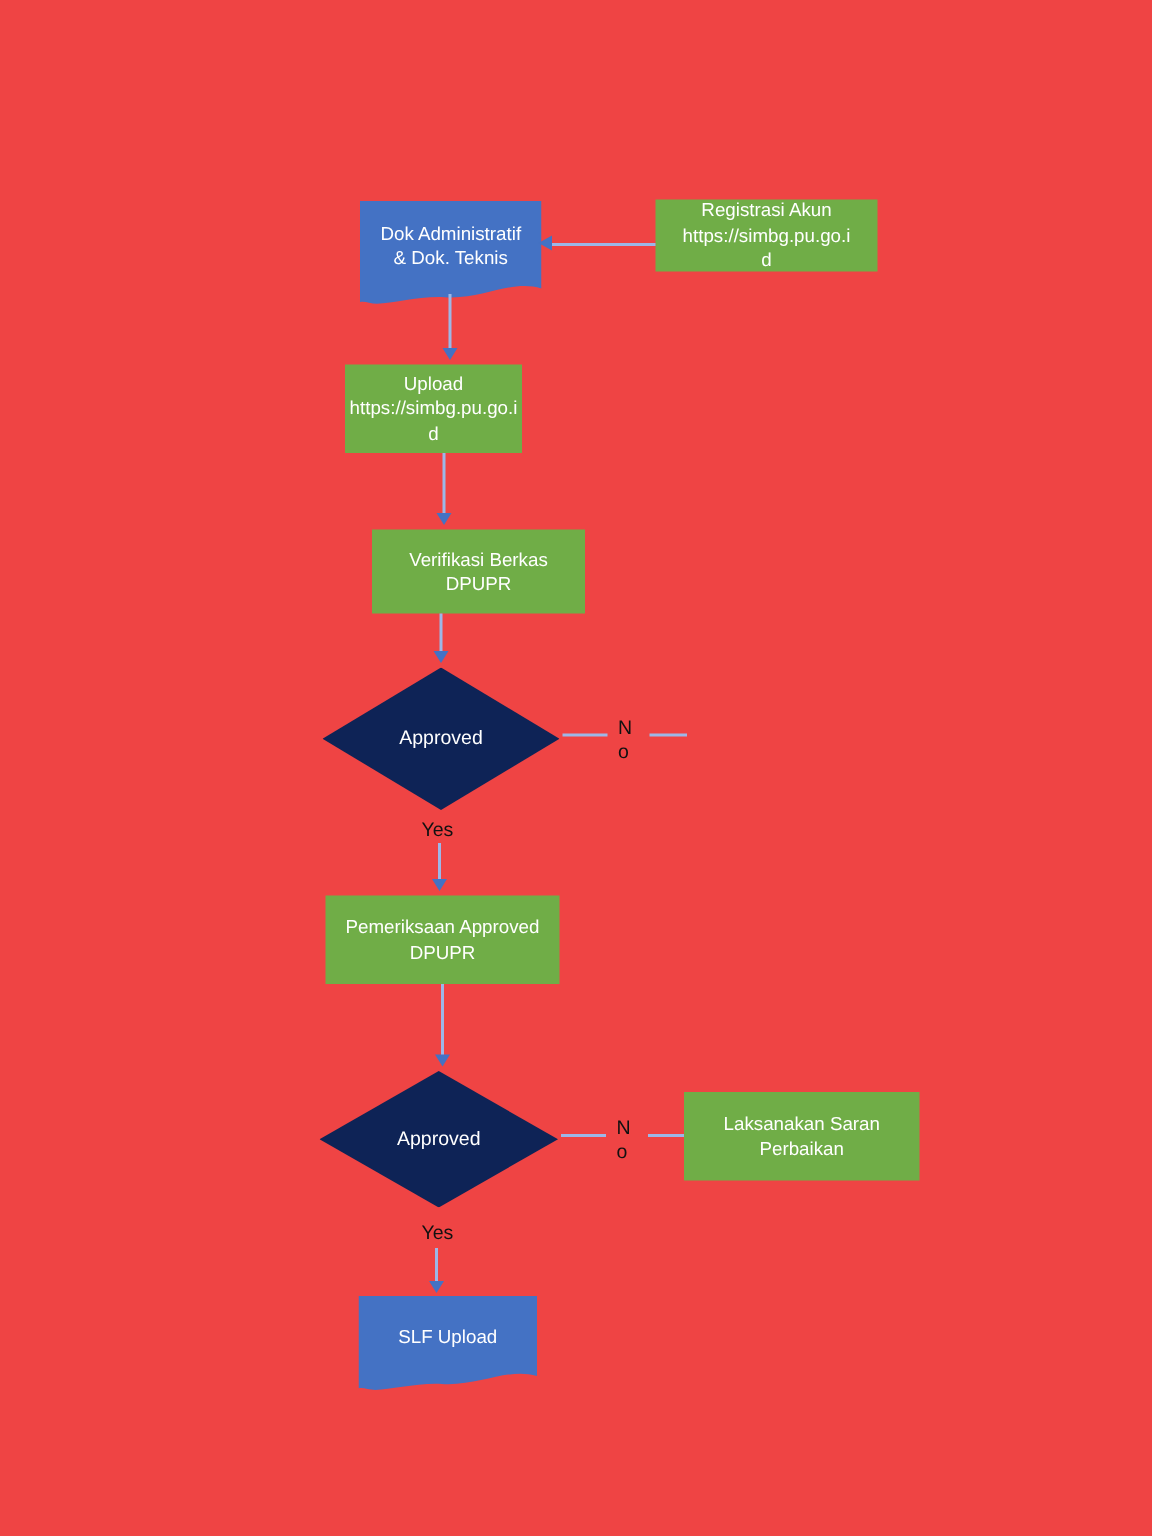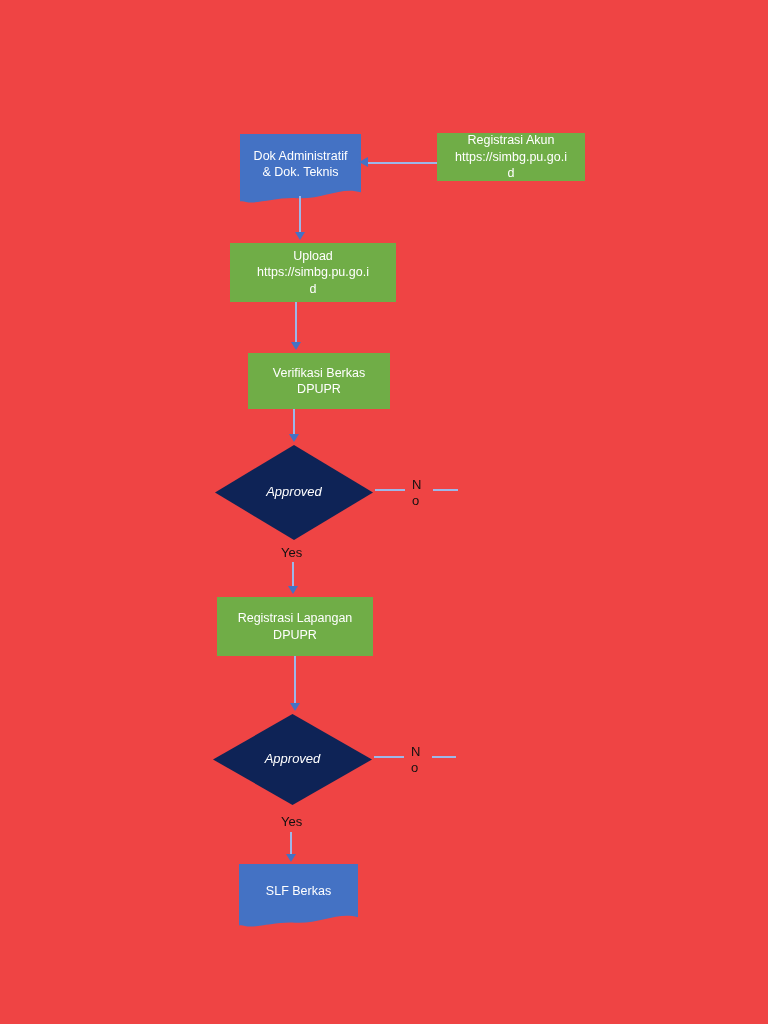--- a/index.html
+++ b/index.html
@@ -20,21 +20,20 @@
     color: #ffffff;
     font-size: 12.5px;
     line-height: 1.3;
     white-space: pre-line;
   }
   .rect.green { background: #70AD47; }
   .diamond {
     background: #0E2356;
     clip-path: polygon(50% 0, 100% 50%, 50% 100%, 0 50%);
     font-size: 13px;
-    font-style: italic;
   }
   .doc { background: transparent; }
   .doc svg {
     position: absolute;
     inset: 0;
     width: 100%;
     height: 100%;
   }
   .doc .doc-label {
     position: relative;
@@ -86,21 +85,21 @@
 https://simbg.pu.go.i
 d</div>
   </div>
 
   <div class="line h" style="left:368px; top:162px; width:69px;"></div>
   <div class="arrowhead left" style="left:359px; top:157px;"></div>
 
   <div class="line v" style="left:299px; top:196px; height:37px;"></div>
   <div class="arrowhead down" style="left:295px; top:232px;"></div>
 
-  <div class="node rect green" style="left:230px; top:243px; width:166px; height:59px;">
+  <div class="node rect green" style="left:230px; top:243px; width:118px; height:59px;">
     <div>Upload
 https://simbg.pu.go.i
 d</div>
   </div>
 
   <div class="line v" style="left:295px; top:302px; height:41px;"></div>
   <div class="arrowhead down" style="left:291px; top:342px;"></div>
 
   <div class="node rect green" style="left:225px; top:353px; width:142px; height:56px;margin-left:23px;">
     <div>Verifikasi Berkas
@@ -117,40 +116,44 @@
   <div class="line h" style="left:375px; top:489px; width:30px;"></div>
   <div class="flow-label no-label" style="left:412px; top:477px;">No</div>
   <div class="line h" style="left:433px; top:489px; width:25px;"></div>
 
 
   <div class="flow-label" style="left:281px; top:545px;">Yes</div>
   <div class="line v" style="left:292px; top:562px; height:25px;"></div>
   <div class="arrowhead down" style="left:288px; top:586px;"></div>
 
   <div class="node rect green" style="left:217px; top:597px; width:156px; height:59px;">
-    <div>Registrasi Lapangan
+    <div>Pemeriksaan Approved
 DPUPR</div>
   </div>
 
   <div class="line v" style="left:294px; top:656px; height:48px;"></div>
   <div class="arrowhead down" style="left:290px; top:703px;"></div>
 
   <div class="node diamond" style="left:213px; top:714px; width:159px; height:91px;">
     <div>Approved</div>
   </div>
 
   <div class="line h" style="left:374px; top:756px; width:30px;"></div>
   <div class="flow-label no-label" style="left:411px; top:744px;">No</div>
   <div class="line h" style="left:432px; top:756px; width:24px;"></div>
 
+  <div class="node rect green" style="left:456px; top:728px; width:157px; height:59px;">
+    <div>Laksanakan Saran
+Perbaikan</div>
+  </div>
 
   <div class="flow-label" style="left:281px; top:814px;">Yes</div>
   <div class="line v" style="left:290px; top:832px; height:23px;"></div>
   <div class="arrowhead down" style="left:286px; top:854px;"></div>
 
   <div class="node doc" style="left:239px; top:864px; width:119px; height:64px;">
     <svg viewBox="0 0 120 66" preserveAspectRatio="none">
       <path d="M0 0 H120 V55 C100 49 82 62 56 60.5 C36 59.5 16 66.5 6 64 C4 63.5 2 63 0 63.5 Z" fill="#4472C4"></path>
     </svg>
-    <div class="doc-label">SLF Berkas</div>
+    <div class="doc-label">SLF Upload</div>
   </div>
 
 </div>
 
 </body></html>

